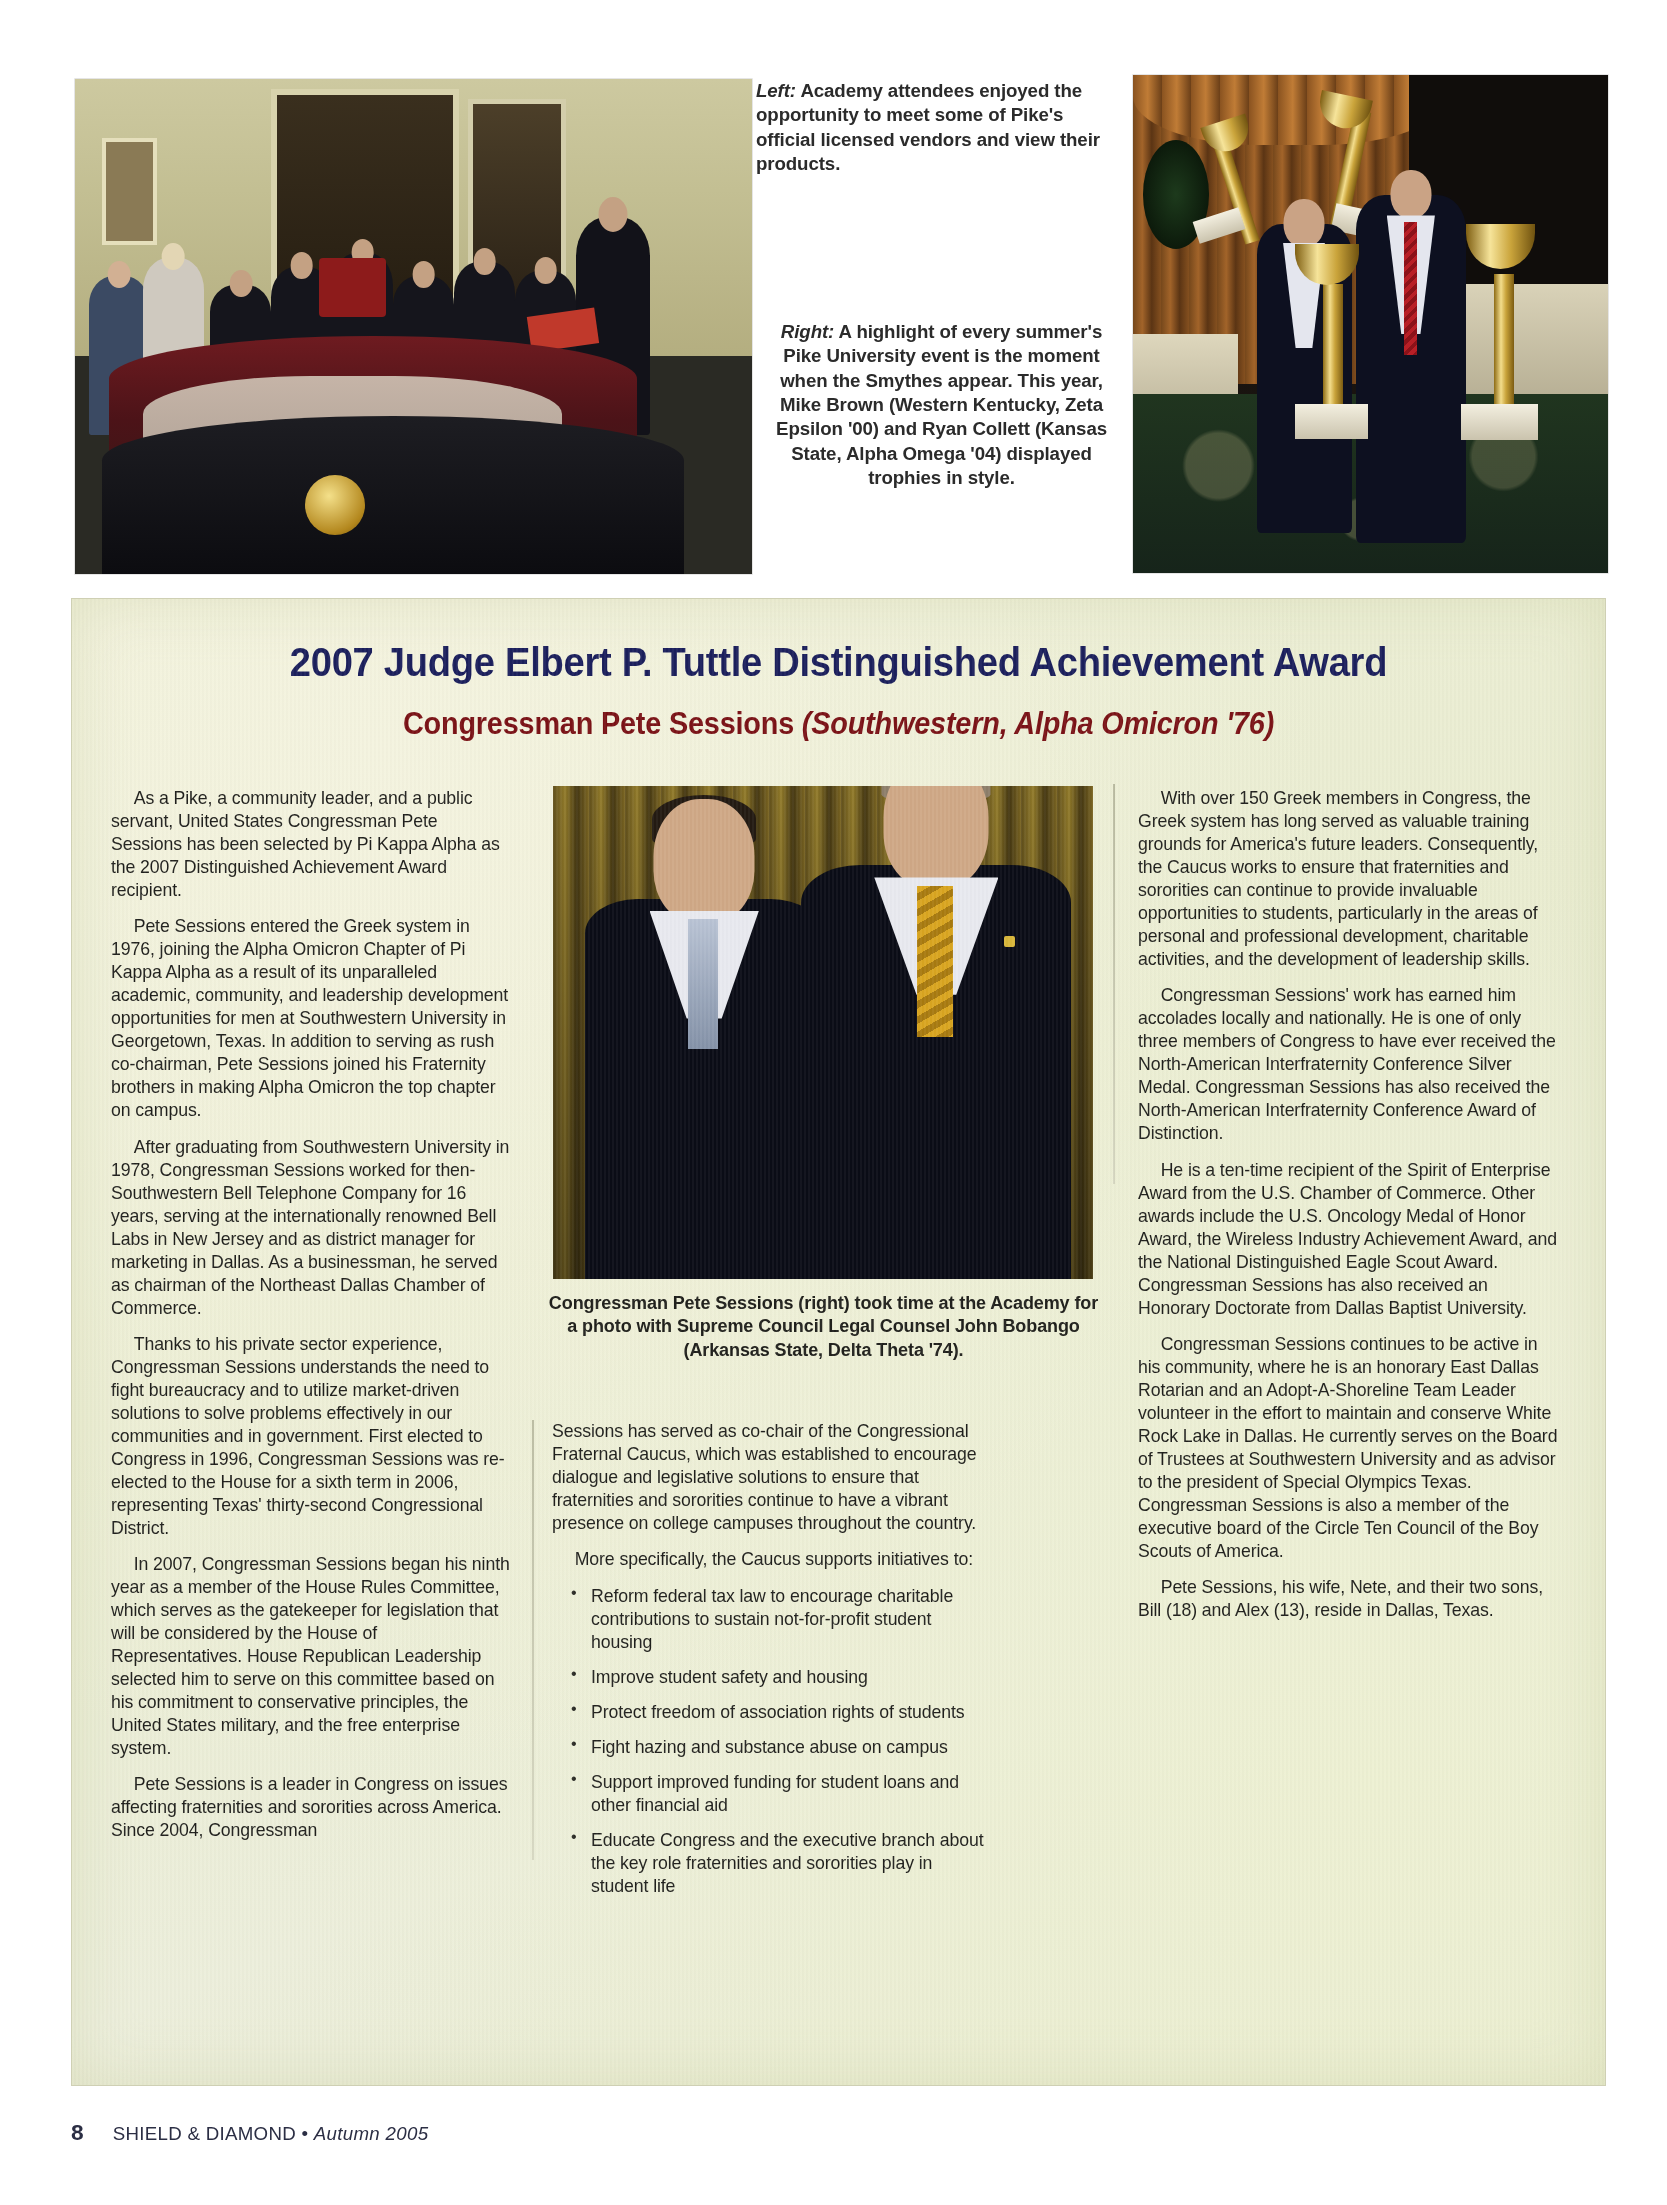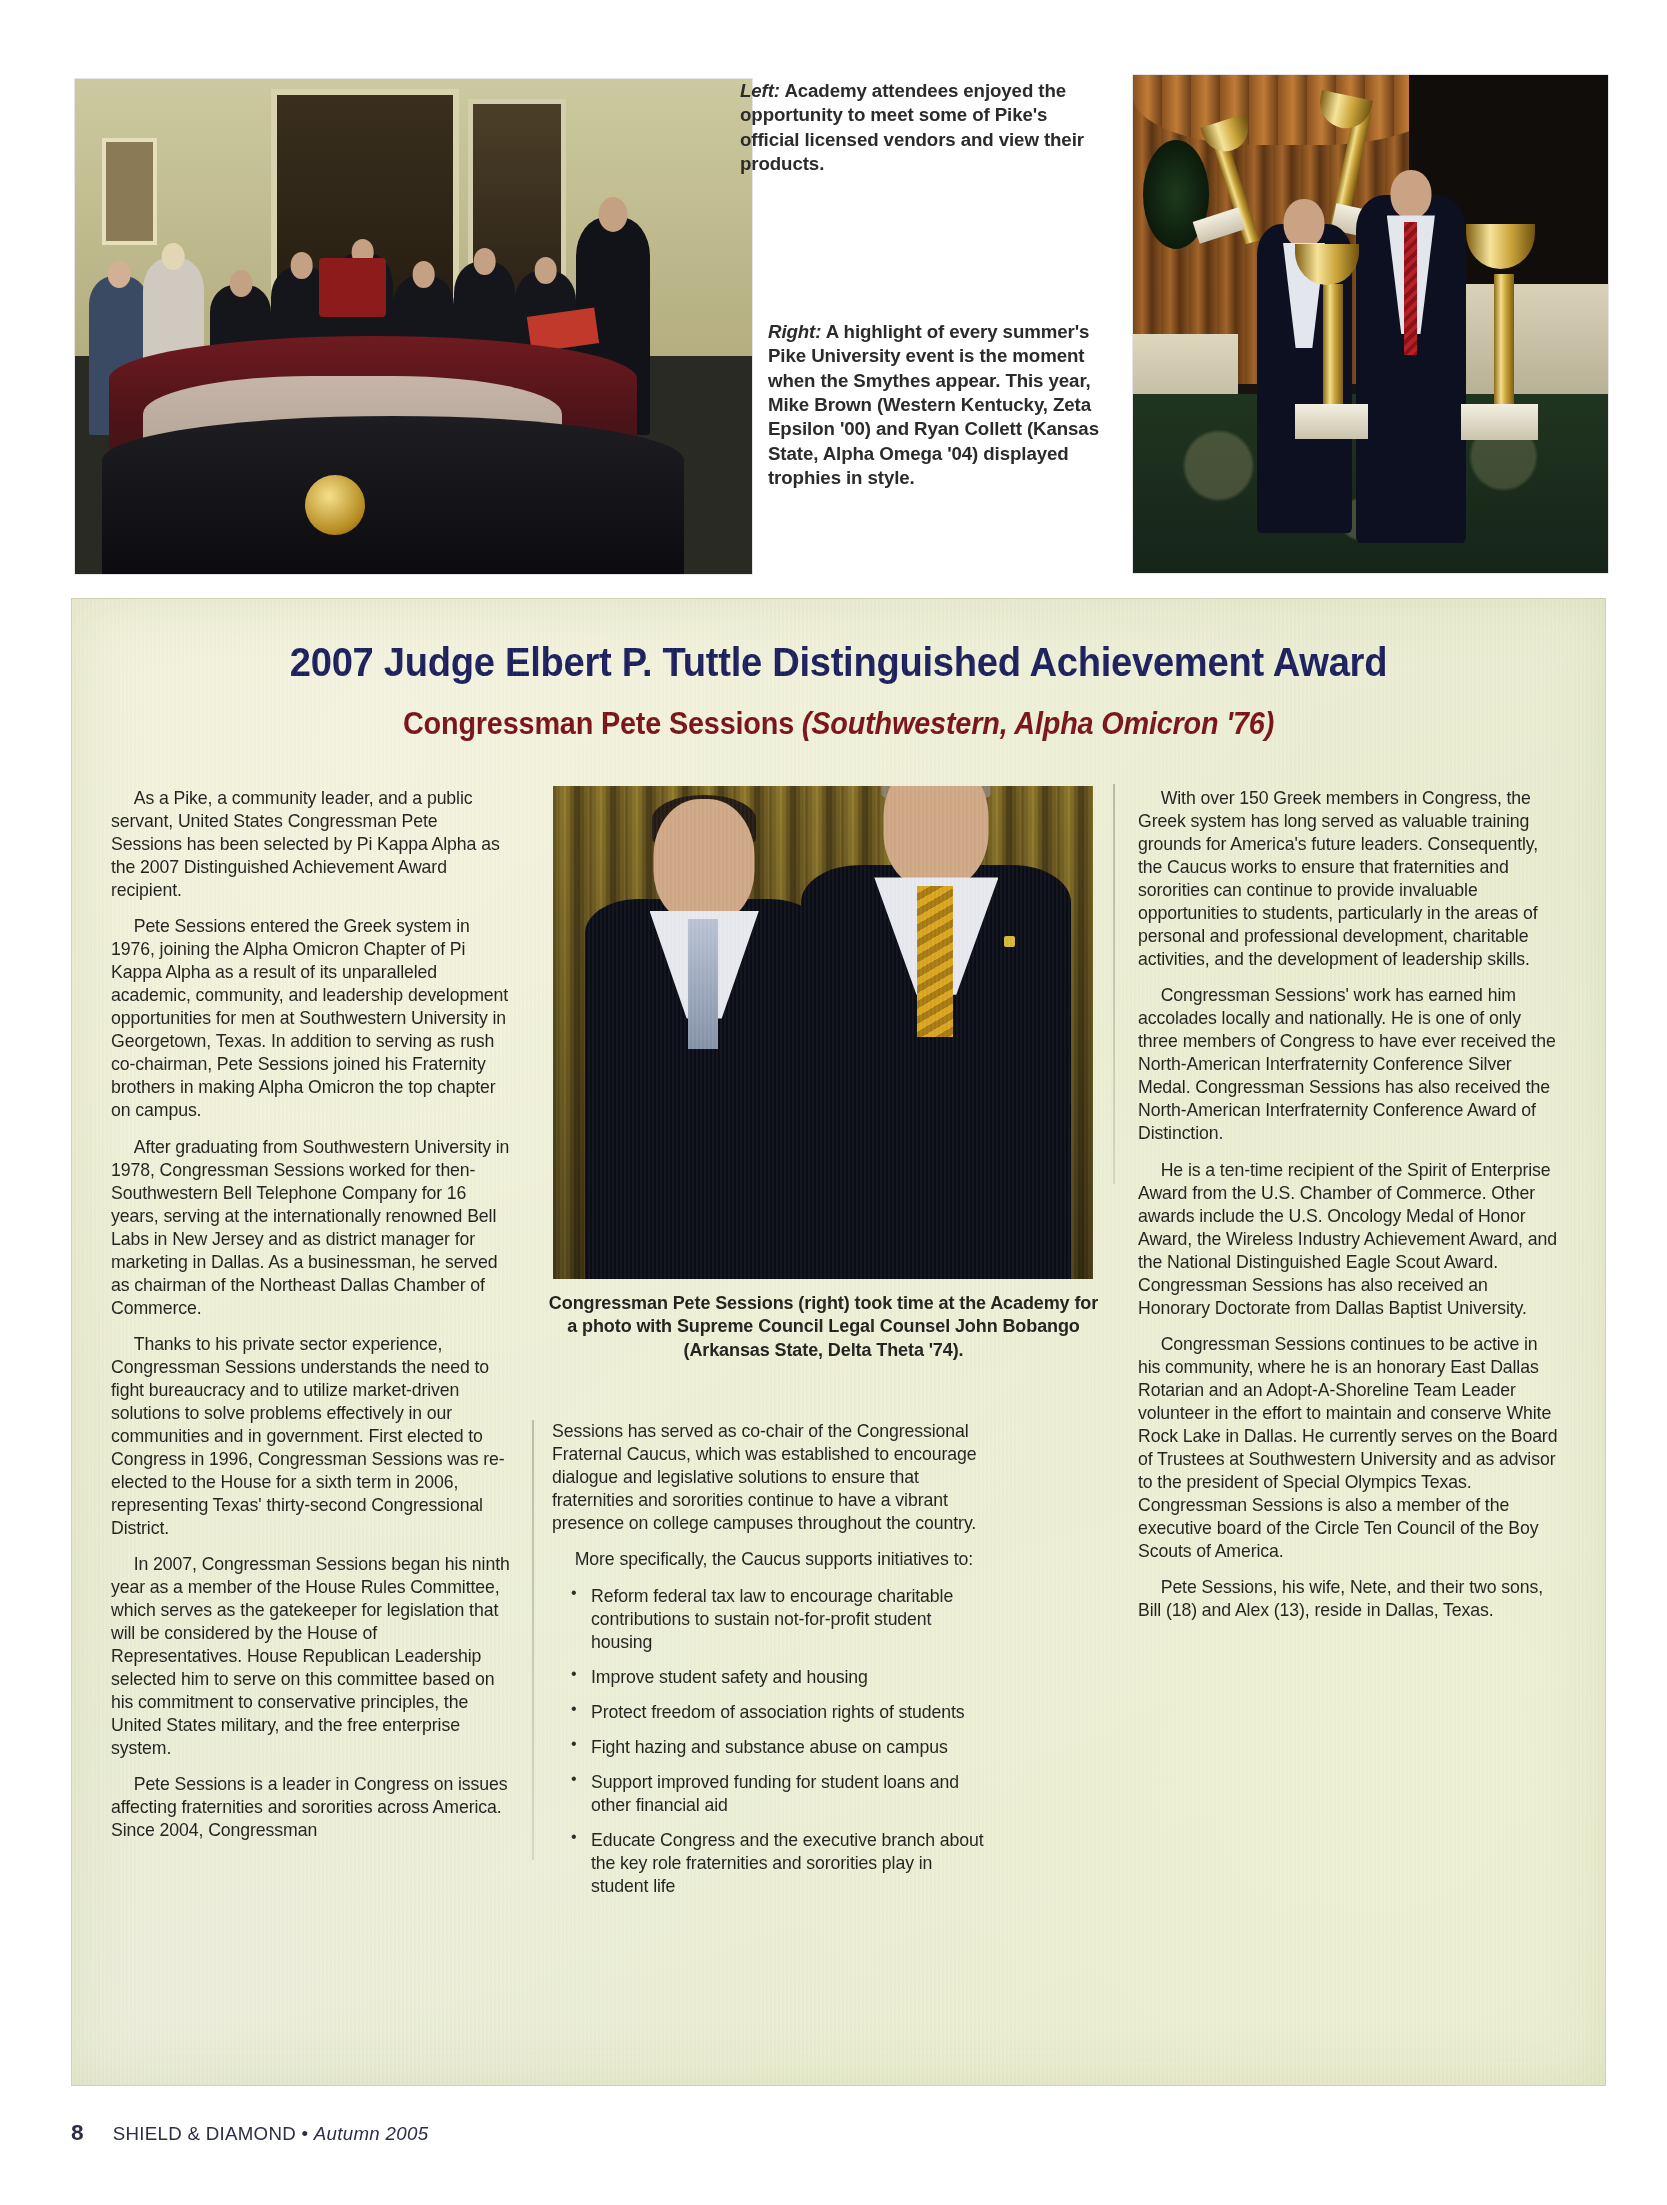--- a/index.html
+++ b/index.html
@@ -183,30 +183,30 @@
 
   
   .caption-left, .caption-right {
     position: absolute;
     font-weight: bold;
     color: #2b2b2b;
     line-height: 1.30;
     letter-spacing: -0.1px;
   }
   .caption-left {
-    left: 740px; top: 79px;
+    left: 756px; top: 79px;
     width: 347px;
     font-size: 18.7px;
     text-align: left;
   }
   .caption-right {
     left: 768px; top: 320px;
     width: 347px;
     font-size: 18.7px;
-    text-align: left;
+    text-align: center;
   }
   .cap-lead { font-style: italic; }
 
   
   .feature {
     position: absolute;
     left: 71px; top: 598px;
     width: 1533px; height: 1486px;
     background:
       radial-gradient(ellipse at 20% 10%, #f4f3df 0%, rgba(244,243,223,0) 55%),

